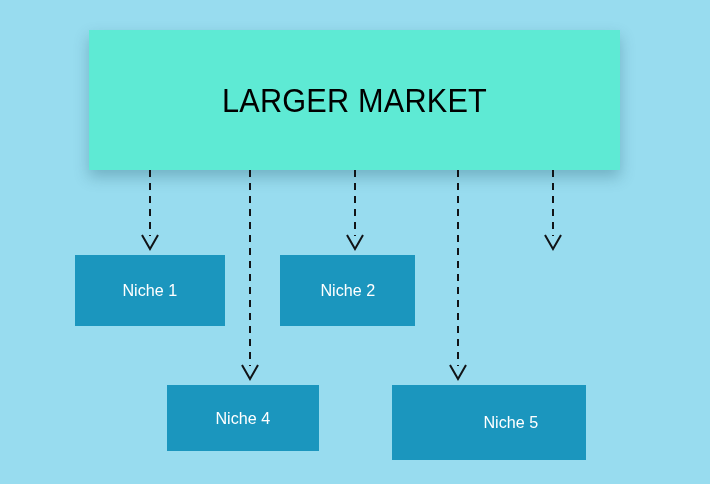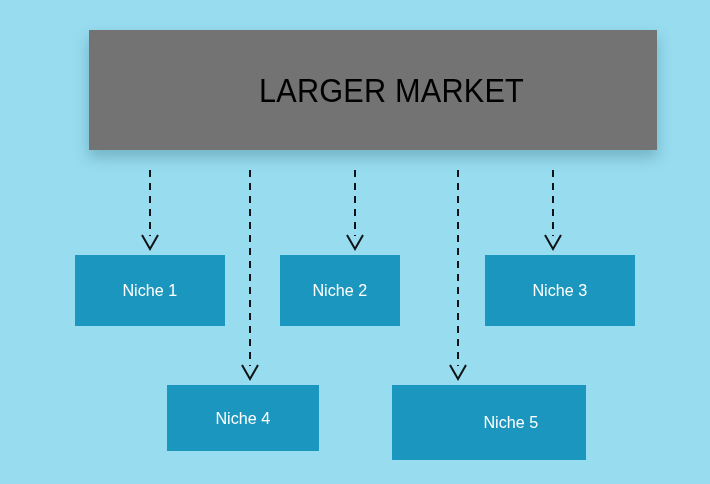--- a/index.html
+++ b/index.html
@@ -18,27 +18,26 @@
     height: 484px;
     background: #98DCEF;
   }
 
   
   .market-box {
     position: absolute;
     left: 89px;
     top: 30px;
     width: 531px;
-    height: 120px;
-    background: #737373;
+    height: 140px;
+    background: #5eead4;
     box-shadow: 0 7px 14px rgba(26, 80, 95, 0.30);
     display: flex;
     align-items: center;
     justify-content: center;
-    padding-left: 37px;
   }
   .market-label {
     color: #000000;
     font-family: "Liberation Sans", sans-serif;
     font-size: 33px;
     font-weight: 400;
     letter-spacing: 0.2px;
     transform: scaleX(0.93);
     white-space: nowrap;
     line-height: 1;
@@ -56,21 +55,21 @@
     color: #FFFFFF;
     font-family: "Liberation Sans", sans-serif;
     font-size: 17px;
     font-weight: 400;
     transform: scaleX(0.95);
     white-space: nowrap;
     line-height: 1;
   }
 
   .niche-1 { left: 75px;  top: 255px; width: 150px; height: 71px; }
-  .niche-2 { left: 280px; top: 255px; width: 120px; height: 71px; }
+  .niche-2 { left: 280px; top: 255px; width: 135px; height: 71px; }
   .niche-3 { left: 485px; top: 255px; width: 150px; height: 71px; }
   .niche-4 { left: 167px; top: 385px; width: 152px; height: 66px; }
   .niche-5 { left: 392px; top: 385px; width: 151px; height: 75px; padding-left: 43px; }
 
   
   .arrow-layer {
     position: absolute;
     left: 0;
     top: 0;
     width: 710px;
@@ -129,23 +128,20 @@
   </svg>
 
   <div class="niche-box niche-1">
     <span class="niche-label">Niche 1</span>
   </div>
 
   <div class="niche-box niche-2">
     <span class="niche-label">Niche 2</span>
   </div>
 
-  <div class="niche-box niche-3">
-    <span class="niche-label">Niche 3</span>
-  </div>
 
   <div class="niche-box niche-4">
     <span class="niche-label">Niche 4</span>
   </div>
 
   <div class="niche-box niche-5">
     <span class="niche-label">Niche 5</span>
   </div>
 
 </div>

